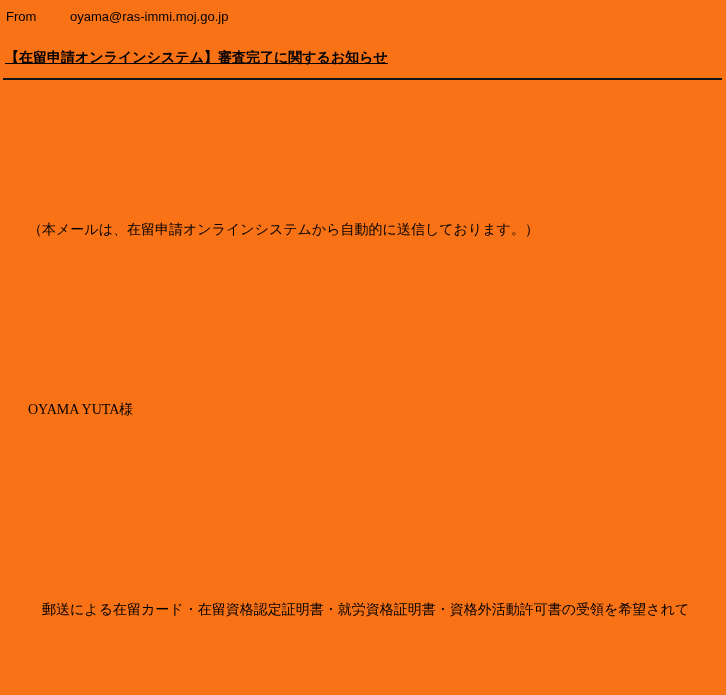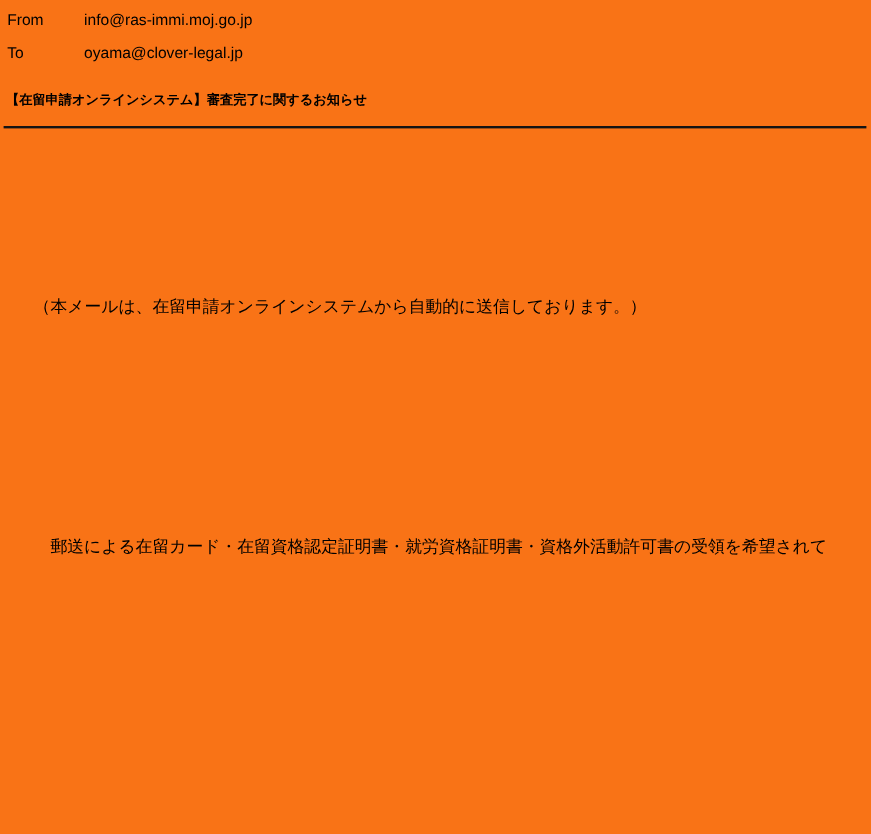--- a/index.html
+++ b/index.html
@@ -29,23 +29,24 @@
   .header-label {
     width: 64px;
     flex: 0 0 64px;
   }
   .header-value {
     flex: 1;
   }
   
   .subject {
     margin: 13px 0 0 5px;
-    font-size: 11px;
+    font-size: 14px;
     font-weight: 700;
     line-height: 19px;
+    text-decoration: underline;
   }
   .divider {
     border: none;
     border-top: 2px solid #141414;
     margin: 11px 4px 0 3px;
   }
   
   .email-body {
     margin: 40px 0 0 28px;
     font-size: 14px;
@@ -57,37 +58,36 @@
   .block-recipient { margin-bottom: 40px; }
 </style>
 </head>
 <body>
 
 <div class="page">
 
   <div class="email-header">
     <div class="header-row">
       <span class="header-label">From</span>
-      <span class="header-value">info@ras-immi.moj.go.jp</span>
-    </div>
-    <div class="header-row">
-      <span class="header-label">To</span>
-      <span class="header-value">oyama@clover-legal.jp</span>
+      <span class="header-value">oyama@ras-immi.moj.go.jp</span>
     </div>
   </div>
 
   <div class="subject">【在留申請オンラインシステム】審査完了に関するお知らせ</div>
   <hr class="divider">
 
   <div class="email-body">
 
     <div class="block-note">
       <div class="line">（本メールは、在留申請オンラインシステムから自動的に送信しております。）</div>
     </div>
 
+    <div class="block-recipient">
+      <div class="line">OYAMA YUTA様</div>
+    </div>
 
     <div class="block-intro">
       <div class="line">　郵送による在留カード・在留資格認定証明書・就労資格証明書・資格外活動許可書の受領を希望されて</div>
       
     </div>
 
     
 
     
 

